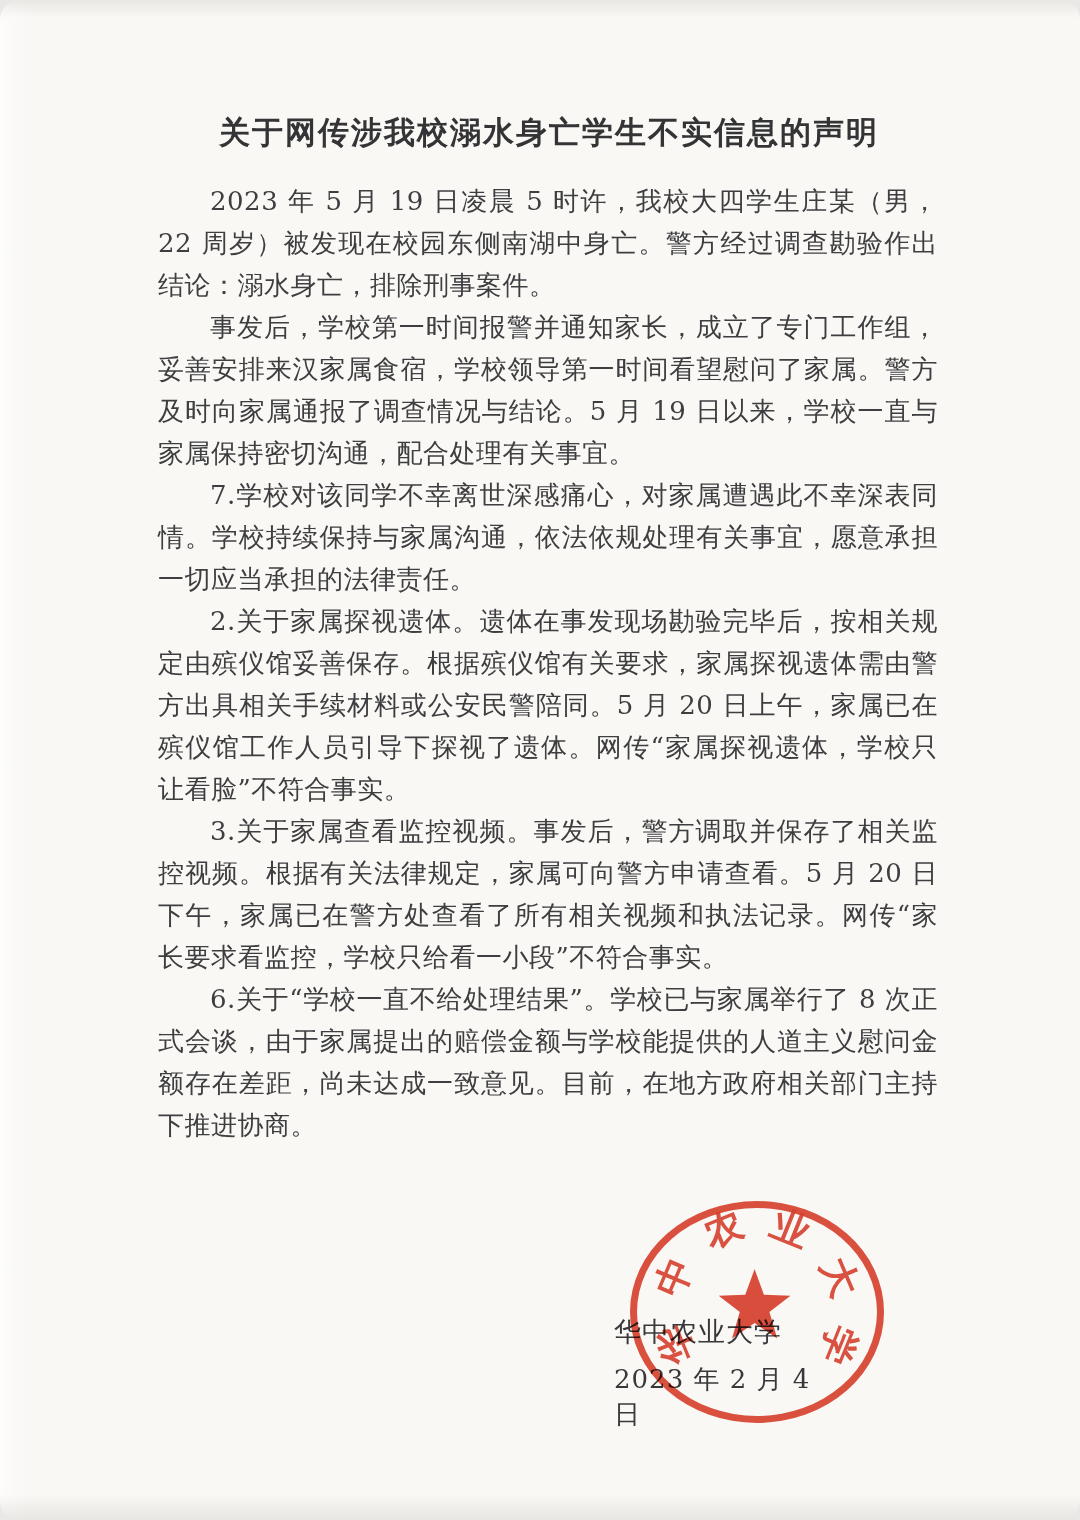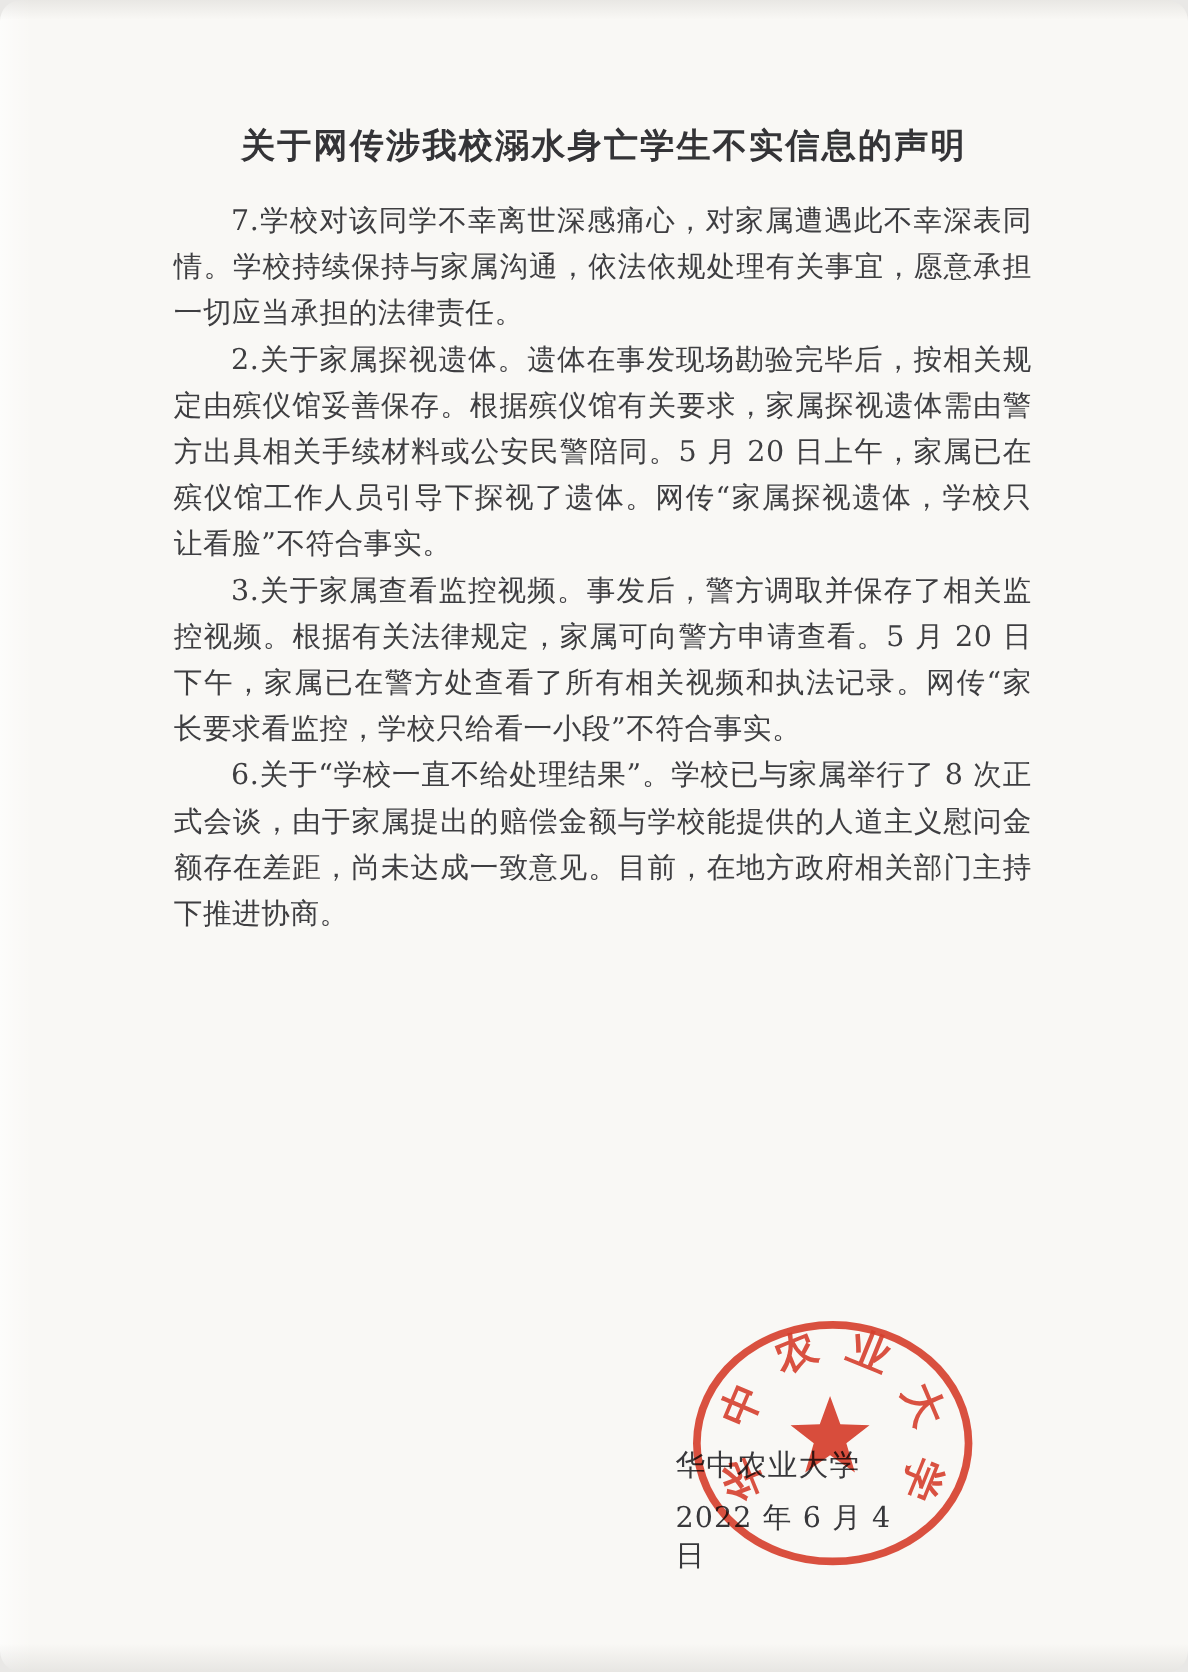--- a/index.html
+++ b/index.html
@@ -74,29 +74,31 @@
   }
 </style>
 </head>
 <body>
 
 <div class="page">
 
   <h1 class="doc-title">关于网传涉我校溺水身亡学生不实信息的声明</h1>
 
   <div class="doc-body">
+    <p>2023 年 5 月 19 日凌晨 5 时许，我校大四学生庄某（男，22 周岁）被发现在校园东侧南湖中身亡。警方经过调查勘验作出结论：溺水身亡，排除刑事案件。</p>
+    <p>事发后，学校第一时间报警并通知家长，成立了专门工作组，妥善安排来汉家属食宿，学校领导第一时间看望慰问了家属。警方及时向家属通报了调查情况与结论。5 月 19 日以来，学校一直与家属保持密切沟通，配合处理有关事宜。</p>
     <p>7.学校对该同学不幸离世深感痛心，对家属遭遇此不幸深表同情。学校持续保持与家属沟通，依法依规处理有关事宜，愿意承担一切应当承担的法律责任。</p>
     <p>2.关于家属探视遗体。遗体在事发现场勘验完毕后，按相关规定由殡仪馆妥善保存。根据殡仪馆有关要求，家属探视遗体需由警方出具相关手续材料或公安民警陪同。5 月 20 日上午，家属已在殡仪馆工作人员引导下探视了遗体。网传“家属探视遗体，学校只让看脸”不符合事实。</p>
     <p>3.关于家属查看监控视频。事发后，警方调取并保存了相关监控视频。根据有关法律规定，家属可向警方申请查看。5 月 20 日下午，家属已在警方处查看了所有相关视频和执法记录。网传“家长要求看监控，学校只给看一小段”不符合事实。</p>
     <p>6.关于“学校一直不给处理结果”。学校已与家属举行了 8 次正式会谈，由于家属提出的赔偿金额与学校能提供的人道主义慰问金额存在差距，尚未达成一致意见。目前，在地方政府相关部门主持下推进协商。</p>
   </div>
 
   <div class="sign-block">
     <div class="sign-name">华中农业大学</div>
-    <div class="sign-date">2022 年 6 月 4 日</div>
+    <div class="sign-date">2023 年 2 月 4 日</div>
   </div>
 
   <div class="seal">
     <div class="seal-ring"></div>
     <svg class="seal-star" viewBox="0 0 100 100" xmlns="http://www.w3.org/2000/svg">
       <polygon points="50,4 62,37 96,38 69,59 79,93 50,73 21,93 31,59 4,38 38,37" fill="rgba(217,53,34,0.92)"></polygon>
     </svg>
     <span class="seal-char c0">华</span>
     <span class="seal-char c1">中</span>
     <span class="seal-char c2">农</span>

